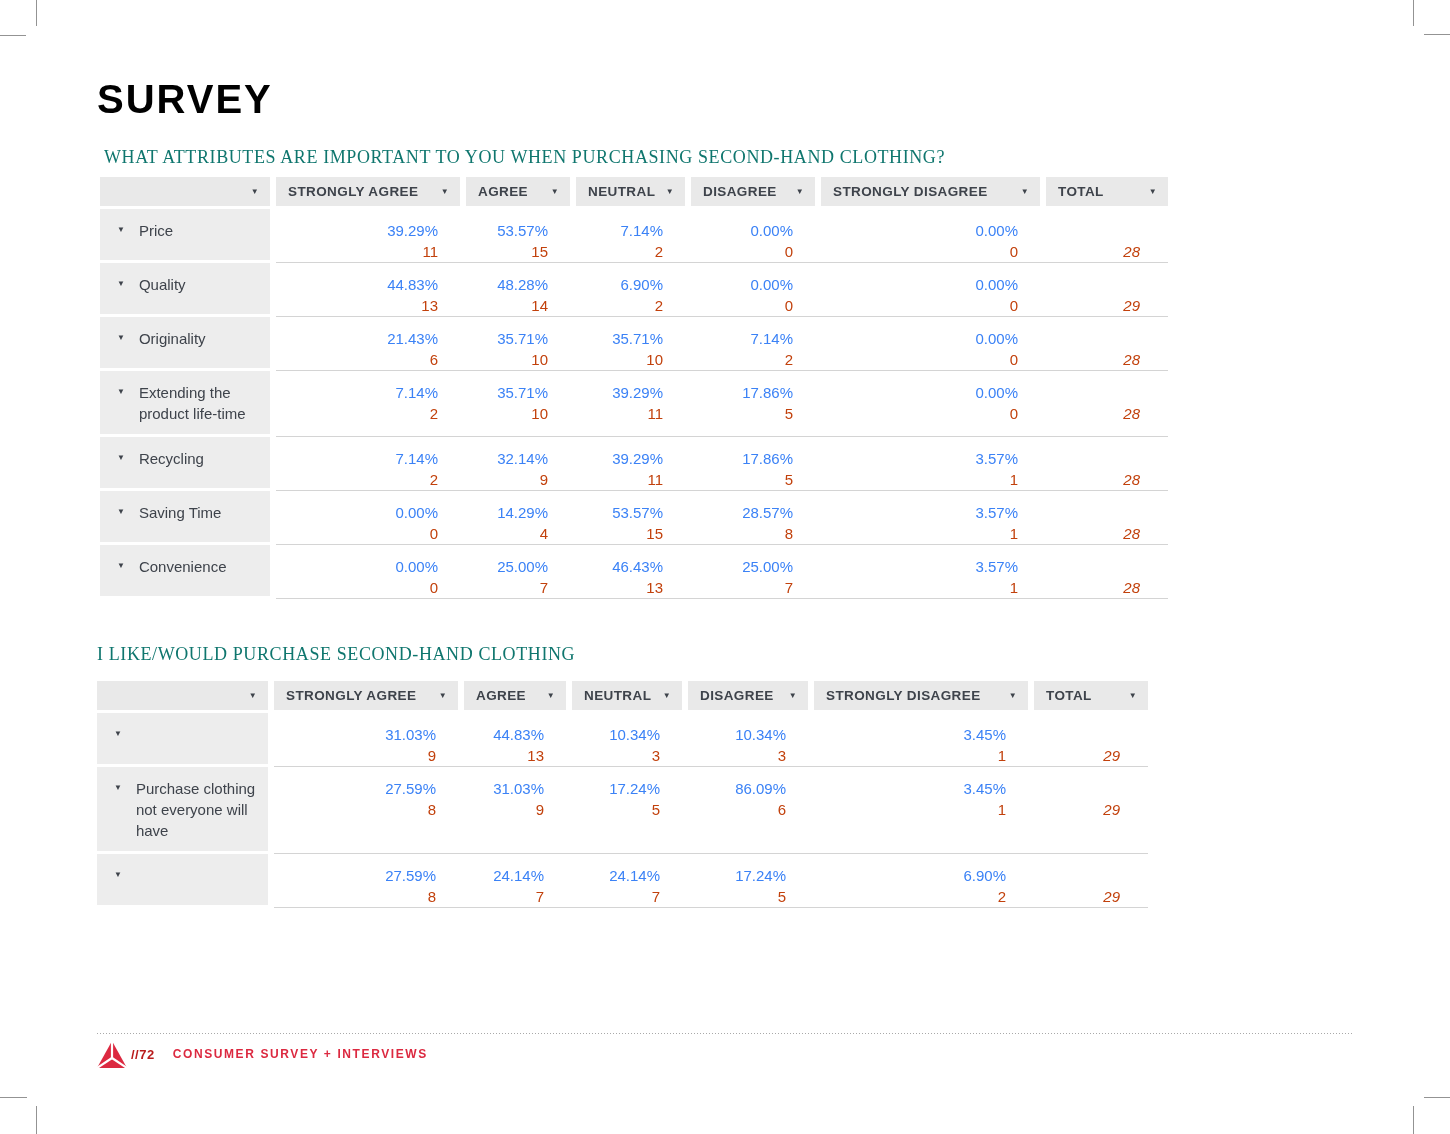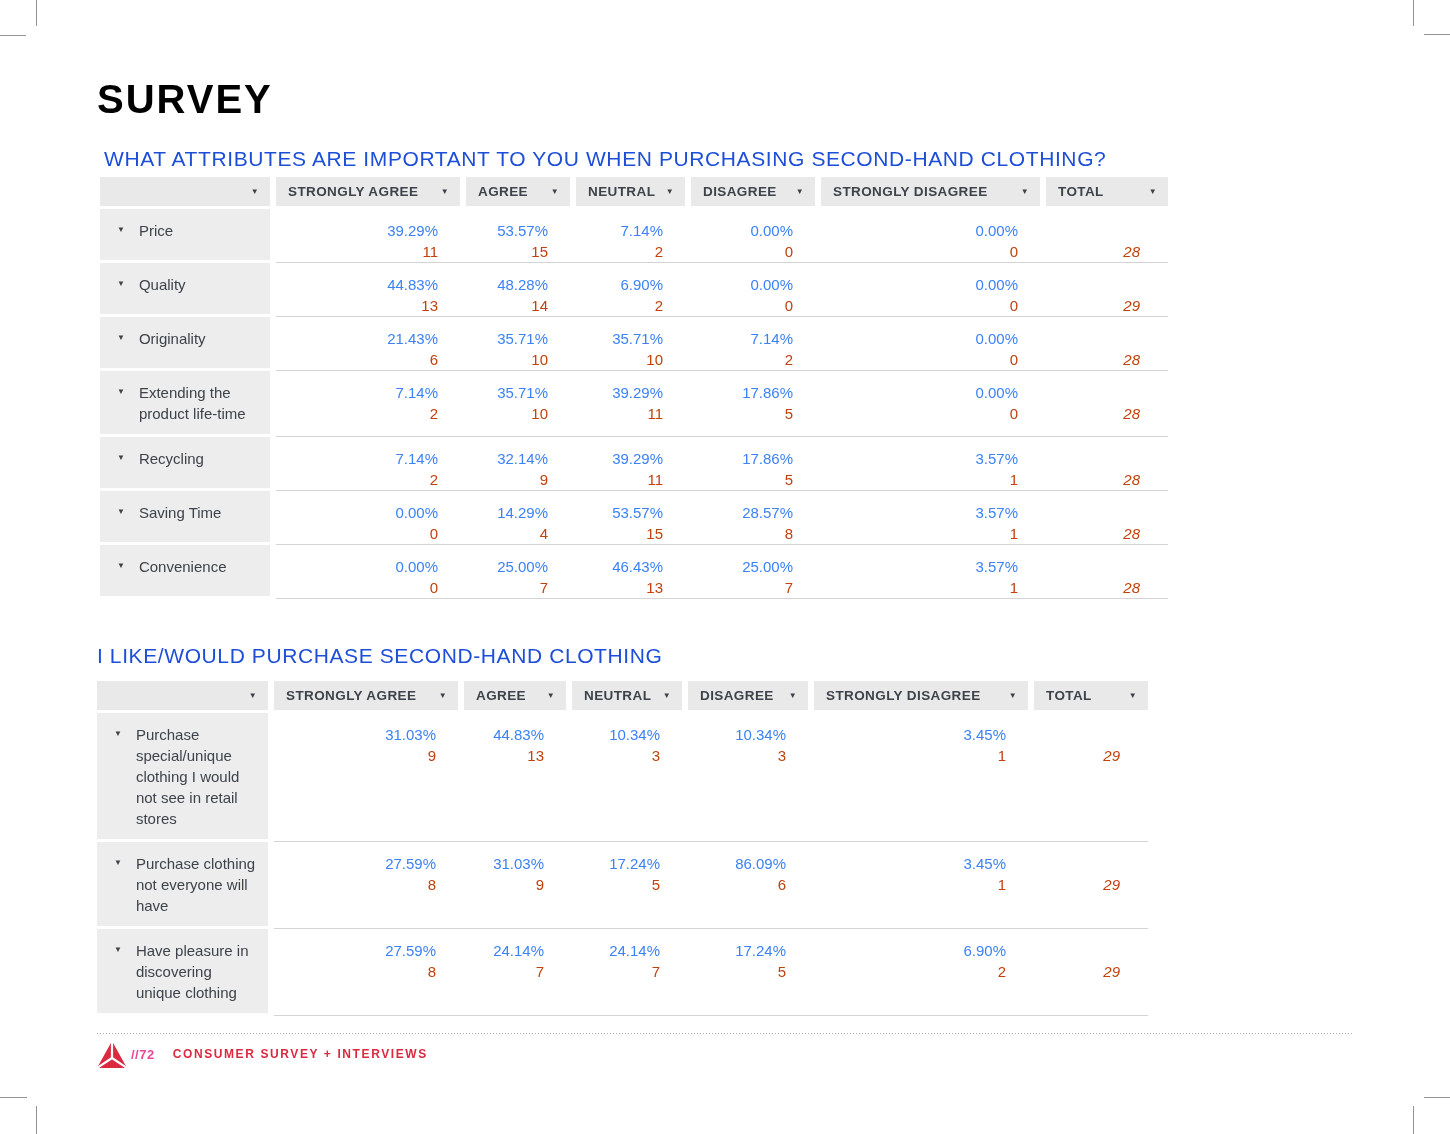--- a/index.html
+++ b/index.html
@@ -5,21 +5,21 @@
   * { margin:0; padding:0; box-sizing:border-box; }
   html,body { width:1450px; height:1134px; background:#ffffff; }
   body { font-family:"Liberation Sans", sans-serif; position:relative; overflow:hidden; color:#3f444c; }
 
   
   .crop { position:absolute; background:#939393; }
 
   
   .page-title { position:absolute; left:97px; top:77px; font-size:40px; font-weight:700;
                 letter-spacing:2px; color:#000000; }
-  .sec-heading { position:absolute; font-size:21px; font-weight:500; letter-spacing:.6px; color:#1d4ed8; }
+  .sec-heading { position:absolute; font-size:18px; font-weight:500; letter-spacing:.6px; color:#0f766e;font-family:Liberation Serif, serif; }
   #heading1 { left:104px; top:147px; }
   #heading2 { left:97px; top:644px; }
 
   
   .table { position:absolute; font-size:15px; }
   #table1 { left:100px; top:177px; width:1068px; }
   #table2 { left:97px;  top:681px; width:1051px; }
 
   .thead { display:grid; column-gap:6px; height:29px; }
   #table1 .thead { grid-template-columns:170px 184px 104px 109px 124px 219px minmax(0,1fr); }
@@ -47,21 +47,21 @@
   .dcell.total .count { padding-top:21px; }
 
   
   .footer-rule { position:absolute; left:97px; top:1033px; width:1256px; height:2px;
                  background:repeating-linear-gradient(90deg,#a9a9a9 0 1px, transparent 1px 3px);
                  background-size:100% 1px; background-repeat:no-repeat; }
   .footer { position:absolute; left:97px; top:1038px; width:1256px; height:32px;
             display:flex; align-items:center; justify-content:space-between; }
   .f-left { display:flex; align-items:center; }
   .logo { width:30px; height:27px; flex:0 0 auto; }
-  .pagenum { font-size:13px; font-weight:700; color:#ec4899; letter-spacing:.5px; margin:0 18px 0 4px; }
+  .pagenum { font-size:13px; font-weight:700; color:#b91c1c; letter-spacing:.5px; margin:0 18px 0 4px; }
   .f-label { font-size:12px; font-weight:700; letter-spacing:1.6px; color:#dc2940; }
   .f-right { font-size:12.5px; font-weight:500; letter-spacing:.8px; color:#3f444c; }
 </style>
 </head>
 <body>
 
 <div class="crop" style="left:36px; top:0; width:1px; height:26px;"></div>
 <div class="crop" style="left:0; top:35px; width:26px; height:1px;"></div>
 <div class="crop" style="left:1413px; top:0; width:1px; height:26px;"></div>
 <div class="crop" style="left:1424px; top:34px; width:26px; height:1px;"></div>
@@ -352,21 +352,20 @@
       </div>
       <div class="hcell">
         <div class="hlabel">TOTAL</div>
         <div class="arrow">▼</div>
       </div>
     </div>
   <div class="tbody">
       <div class="trow">
         <div class="labelcell">
           <div class="arrow">▼</div>
-          <div class="rowlabel">Purchase special/unique clothing I would not see in retail stores</div>
         </div>
         <div class="datawrap">
           <div class="dcell">
             <div class="pct">31.03%</div>
             <div class="count">9</div>
           </div>
           <div class="dcell">
             <div class="pct">44.83%</div>
             <div class="count">13</div>
           </div>
@@ -414,21 +413,20 @@
             <div class="count">1</div>
           </div>
           <div class="dcell total">
             <div class="count">29</div>
           </div>
         </div>
       </div>
       <div class="trow">
         <div class="labelcell">
           <div class="arrow">▼</div>
-          <div class="rowlabel">Have pleasure in discovering unique clothing</div>
         </div>
         <div class="datawrap">
           <div class="dcell">
             <div class="pct">27.59%</div>
             <div class="count">8</div>
           </div>
           <div class="dcell">
             <div class="pct">24.14%</div>
             <div class="count">7</div>
           </div>

